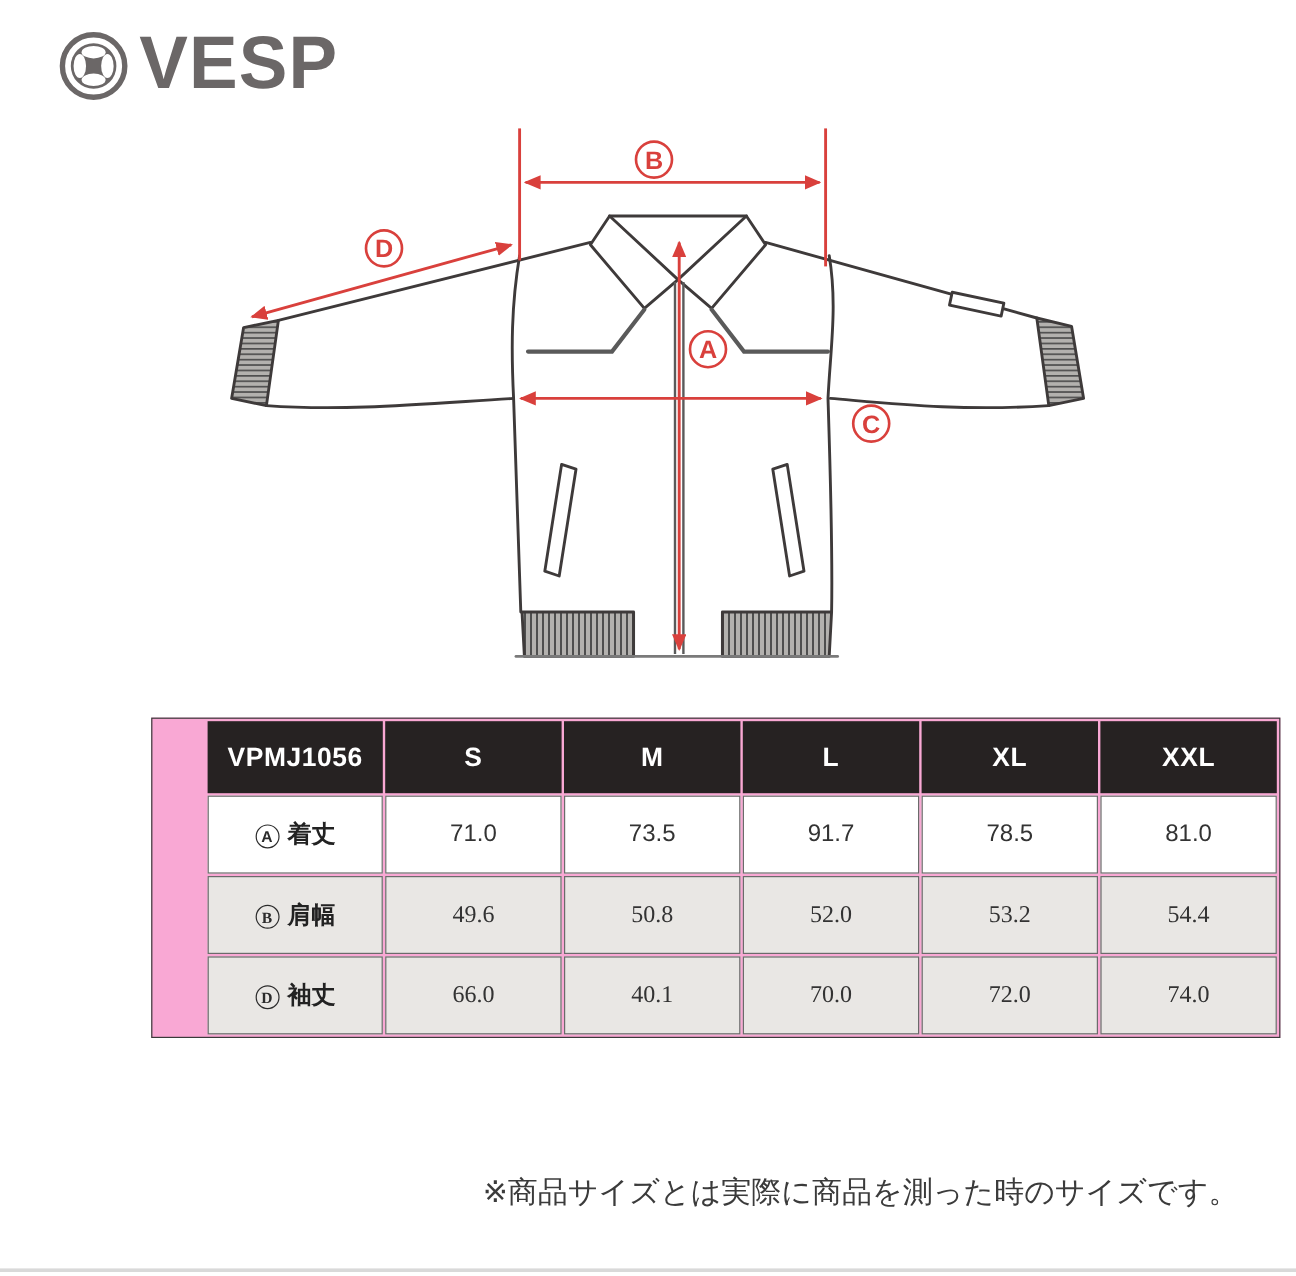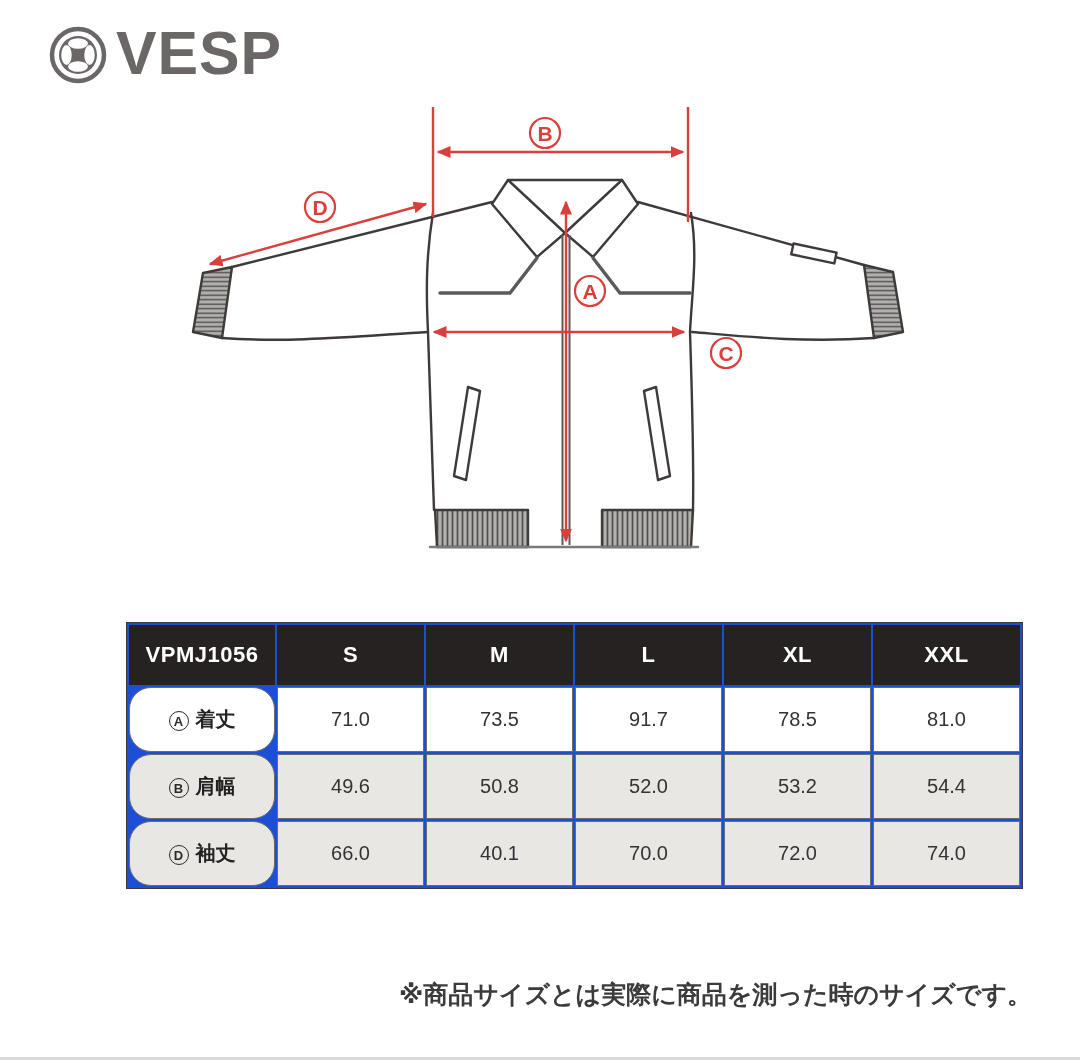--- a/index.html
+++ b/index.html
@@ -10,46 +10,46 @@
   
   .logo{position:absolute;left:46px;top:22px;display:flex;align-items:flex-start;gap:6px;}
   .logo-text{
     font-size:62px;font-weight:bold;color:#6b6767;letter-spacing:1px;
     transform:scaleX(.98);transform-origin:left center;line-height:62px;
   }
   
   .diagram{position:absolute;left:180px;top:95px;}
   
   .size-table{
-    position:absolute;left:126px;top:622px;width:882px;
-    border-collapse:separate;border-spacing:2px;background:#1d4ed8;
-    border:1px solid #3a3a3a;table-layout:fixed;
+    position:absolute;left:126px;top:598px;width:882px;
+    border-collapse:separate;border-spacing:2px;background:#f9a8d4;
+    border:1px solid #3a3a3a;table-layout:fixed;padding-left:44px;
   }
   .size-table th{
     background:#262222;color:#ffffff;height:58px;font-size:22px;font-weight:bold;
     text-align:center;vertical-align:middle;letter-spacing:.5px;
   }
   .size-table td{
     height:61px;text-align:center;vertical-align:middle;
     border:1px solid #6b6b6b;color:#333333;font-size:20px;
   }
   .size-table col.c0{width:146px;}
   .size-table col.cn{width:147px;}
   tr.row-even td{background:#ffffff;}
-  tr.row-odd td{background:#e9e7e4;}
-  td.rowlabel{font-size:20px;font-weight:bold;color:#222;border-radius:22px;}
+  tr.row-odd td{background:#e9e7e4;font-family:Liberation Serif, serif;}
+  td.rowlabel{font-size:20px;font-weight:bold;color:#222;}
   .circ{
     display:inline-block;width:20px;height:20px;line-height:19px;margin-right:7px;
     border:1.6px solid #2b2b2b;border-radius:50%;font-size:13px;font-weight:bold;
     text-align:center;vertical-align:middle;color:#2b2b2b;box-sizing:border-box;
   }
   
   .notes{
     position:absolute;right:48px;top:976px;text-align:right;
-    font-size:25px;font-weight:bold;color:#3b3b3b;line-height:1.45;
+    font-size:25px;font-weight:normal;color:#3b3b3b;line-height:1.45;
   }
   
   .bottom-line{position:absolute;left:0;right:0;bottom:3px;height:3px;background:#d9d9d9;}
 </style>
 </head>
 <body>
 
 <div id="page">
 
   <div class="logo">

